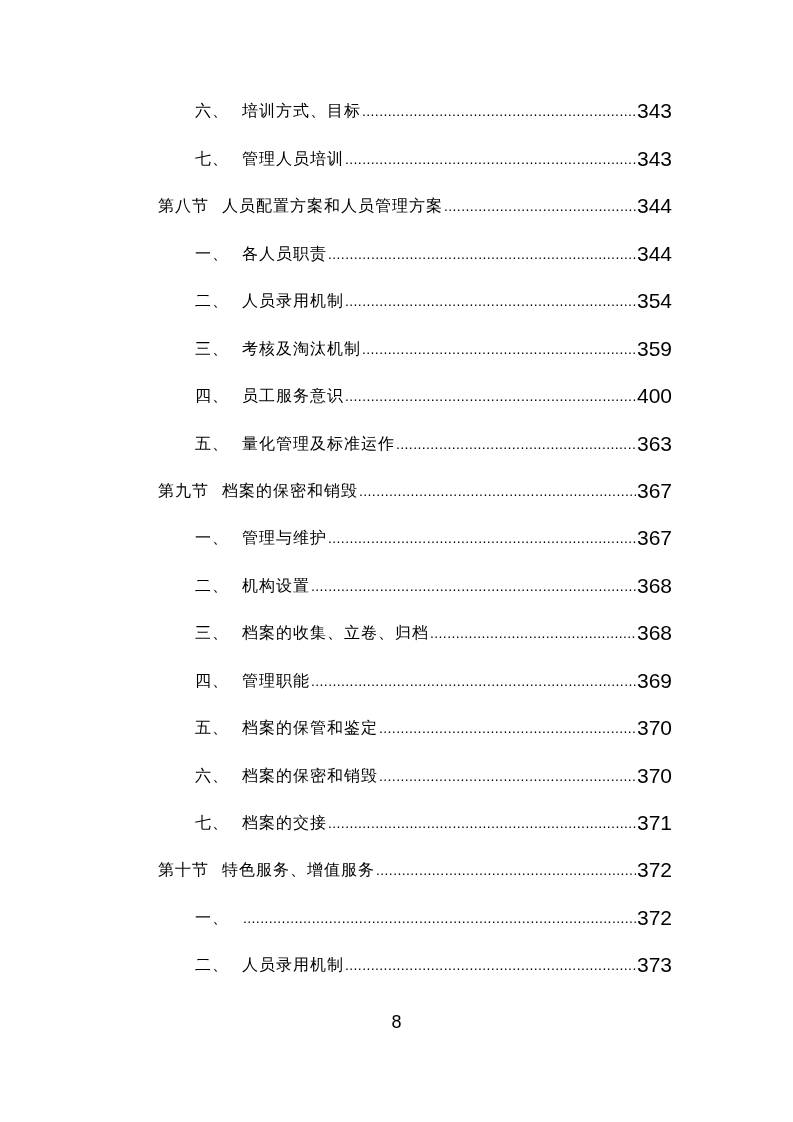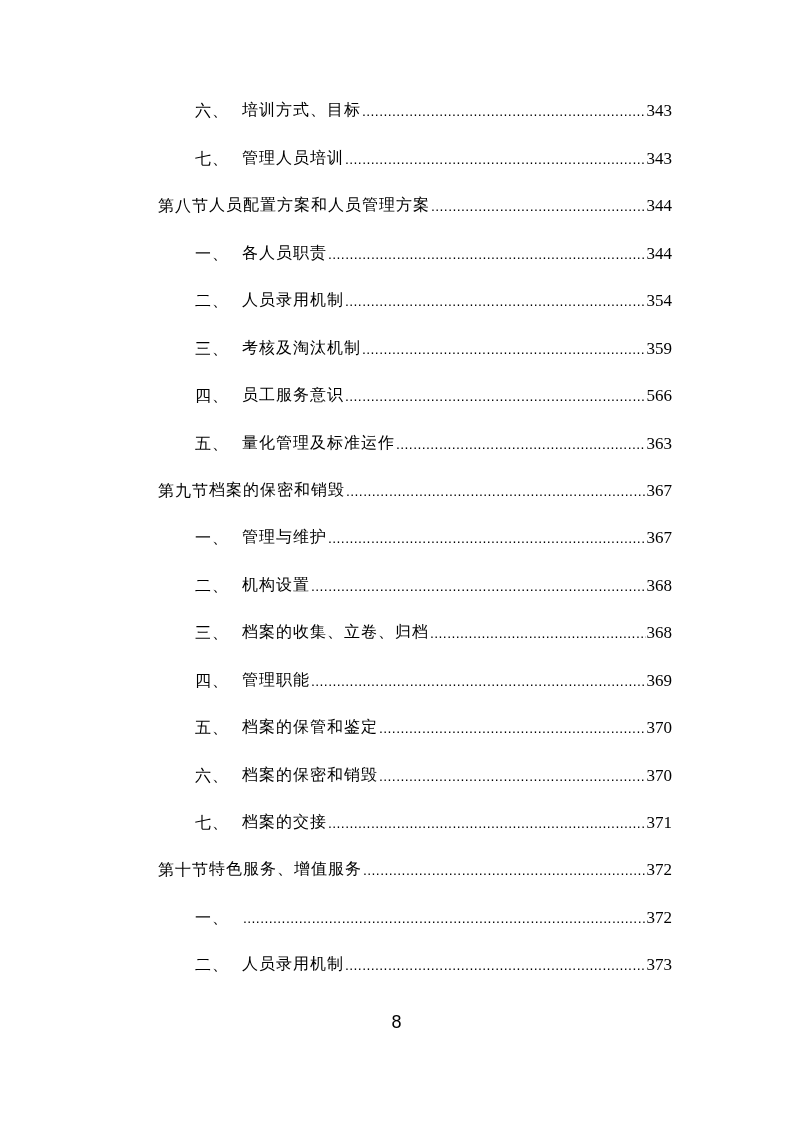--- a/index.html
+++ b/index.html
@@ -4,26 +4,26 @@
 <style>
   html, body { margin:0; padding:0; background:#ffffff; }
   body { width:793px; height:1122px; position:relative; overflow:hidden;
          font-family:"DejaVu Sans", "Liberation Sans", sans-serif; color:#000; }
   .toc { position:absolute; left:0; top:0; width:793px; }
   .row { position:absolute; height:24px; display:flex; align-items:flex-end;
          font-size:16px; line-height:20px; right:121px; }
   .row.lvl1 { left:158px;text-align:right; }
   .row.lvl2 { left:195px; }
   .num { flex:0 0 auto; width:47px; white-space:nowrap; letter-spacing:1px; }
-  .title { flex:0 0 auto; white-space:nowrap; letter-spacing:1px;font-family:Liberation Mono, monospace; }
-  .lvl1 .title { margin-left:4px; }
+  .title { flex:0 0 auto; white-space:nowrap; letter-spacing:1px; }
+  .lvl1 .title { margin-left:17px; }
   .leader { flex:1 1 auto; overflow:hidden; white-space:nowrap; margin:0 1px;
             font-family:"Liberation Sans", sans-serif; font-size:14px; letter-spacing:0.4px; }
   .leader::before { content:"................................................................................................................................................................"; }
-  .page { flex:0 0 auto; font-family:Liberation Serif, serif; font-size:17px; }
+  .page { flex:0 0 auto; font-family:Liberation Sans, sans-serif; font-size:21px; }
   .footer { position:absolute; top:1012px; left:0; width:793px; text-align:center;
             font-family:"Liberation Sans", sans-serif; font-size:18px; }
 </style>
 </head>
 <body>
 
 <div class="toc">
   <div class="row lvl2" style="top:97px">
     <span class="num">六、</span>
     <span class="title">培训方式、目标</span>
@@ -57,21 +57,21 @@
   <div class="row lvl2" style="top:335px">
     <span class="num">三、</span>
     <span class="title">考核及淘汰机制</span>
     <span class="leader"></span>
     <span class="page">359</span>
   </div>
   <div class="row lvl2" style="top:382px">
     <span class="num">四、</span>
     <span class="title">员工服务意识</span>
     <span class="leader"></span>
-    <span class="page">566</span>
+    <span class="page">400</span>
   </div>
   <div class="row lvl2" style="top:430px">
     <span class="num">五、</span>
     <span class="title">量化管理及标准运作</span>
     <span class="leader"></span>
     <span class="page">363</span>
   </div>
   <div class="row lvl1" style="top:477px">
     <span class="num">第九节</span>
     <span class="title">档案的保密和销毁</span>

